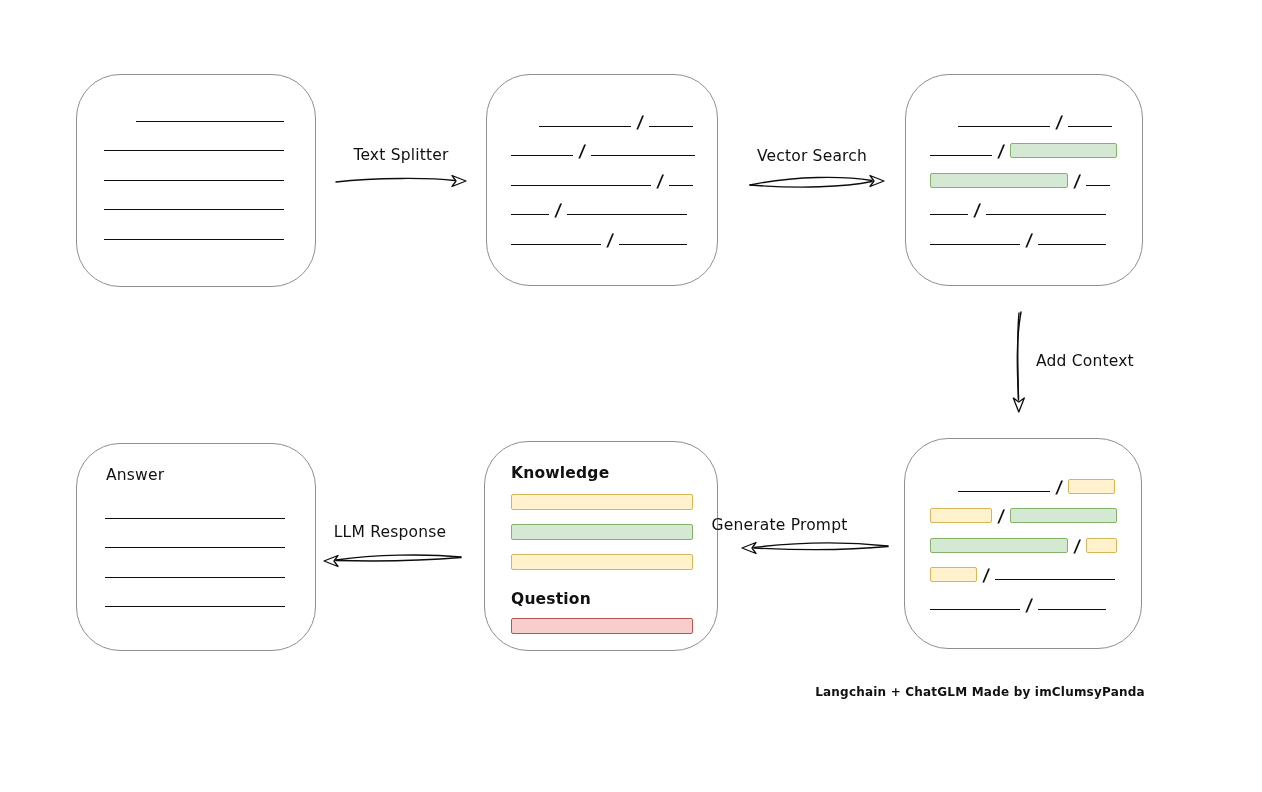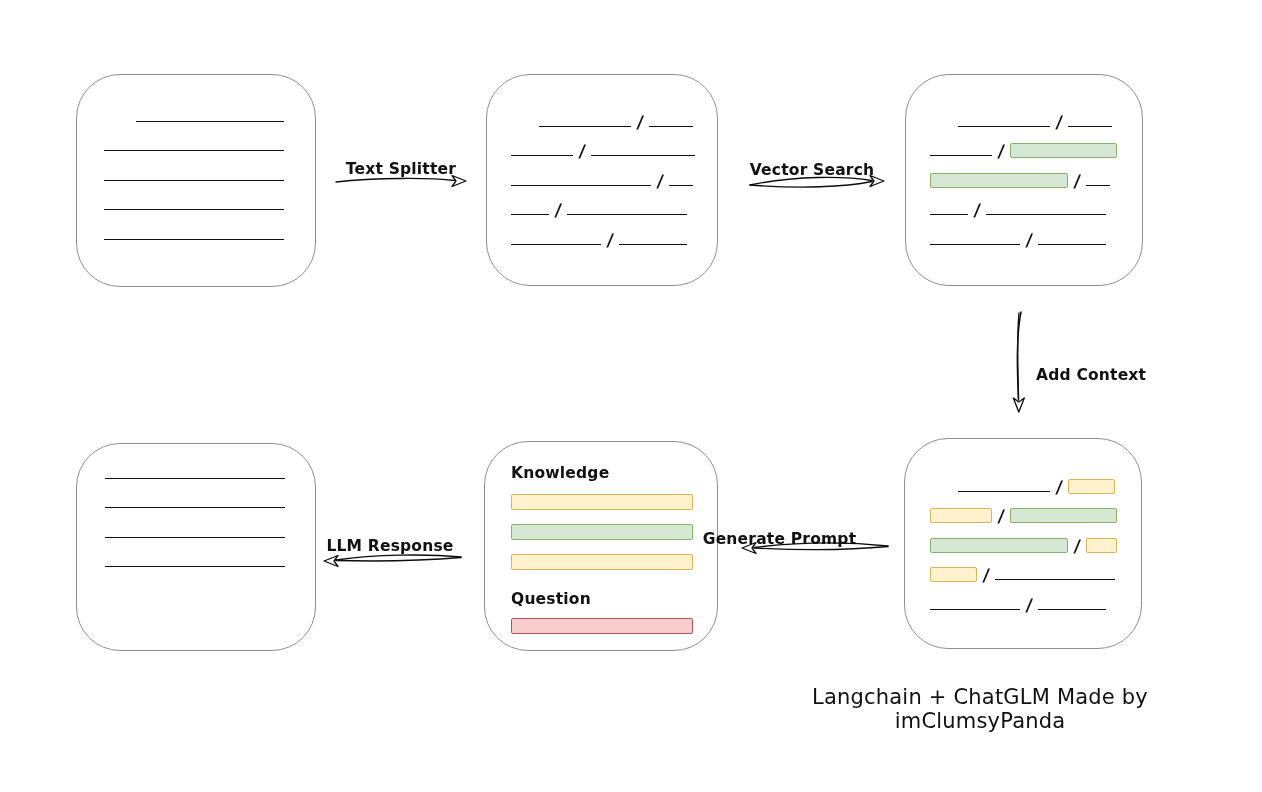--- a/index.html
+++ b/index.html
@@ -39,26 +39,26 @@
   #node-prompt .bars{margin:12px 0 0 26px;}
   #node-prompt .question-title{padding:6px 0 0 26px;}
   #node-prompt .q-bars{margin:10px 0 0 26px;}
   #node-answer .node-title{padding:22px 0 0 29px;}
   #node-answer .rows{padding:8px 0 0 28px;}
   
   svg.arrows{position:absolute;left:0;top:0;pointer-events:none;}
   .al{fill:none;stroke:#0d0d0d;stroke-width:1.4;stroke-linecap:round;}
   .ah{fill:#fff;stroke:#0d0d0d;stroke-width:1.3;stroke-linejoin:round;}
   .arrow-label{
-    position:absolute;font-size:15.5px;font-weight:700;text-align:center;
-    white-space:nowrap;letter-spacing:.2px;margin-top:14px;
+    position:absolute;font-size:15.5px;font-weight:400;text-align:center;
+    white-space:nowrap;letter-spacing:.2px;
   }
   .caption{
     position:absolute;left:770px;top:685px;width:420px;text-align:center;
-    font-size:21px;font-weight:400;letter-spacing:.2px;
+    font-size:12px;font-weight:700;letter-spacing:.2px;
   }
 </style>
 </head>
 <body>
 
 <div class="canvas">
 
   <div class="node" id="node-document" style="left:76px;top:74px;width:240px;height:213px;">
     <div class="rows">
         <div class="row">
@@ -188,20 +188,21 @@
       </div>
     <div class="node-title question-title">Question</div>
     <div class="bars q-bars">
         <div class="row">
           <span class="chip chip-red" style="width: 182px;"></span>
         </div>
       </div>
   </div>
 
   <div class="node" id="node-answer" style="left:76px;top:443px;width:240px;height:208px;">
+    <div class="node-title">Answer</div>
     <div class="rows">
         <div class="row">
           <span class="seg-line" style="width: 180px;"></span>
         </div>
         <div class="row">
           <span class="seg-line" style="width: 180px;"></span>
         </div>
         <div class="row">
           <span class="seg-line" style="width: 180px;"></span>
         </div>

